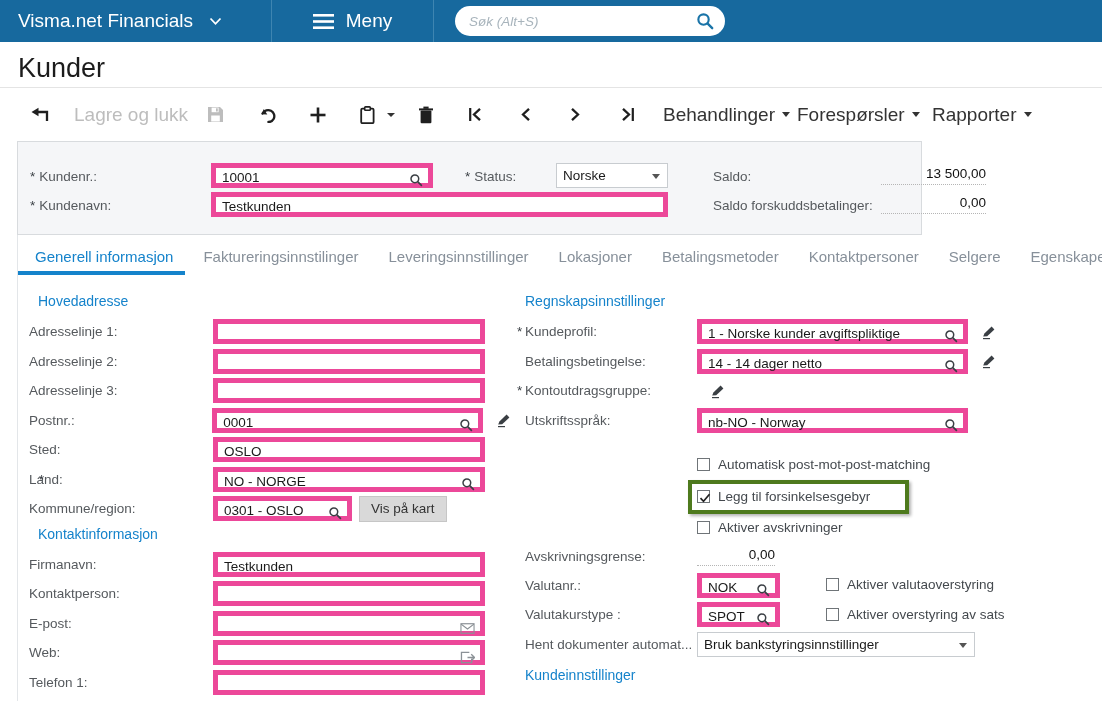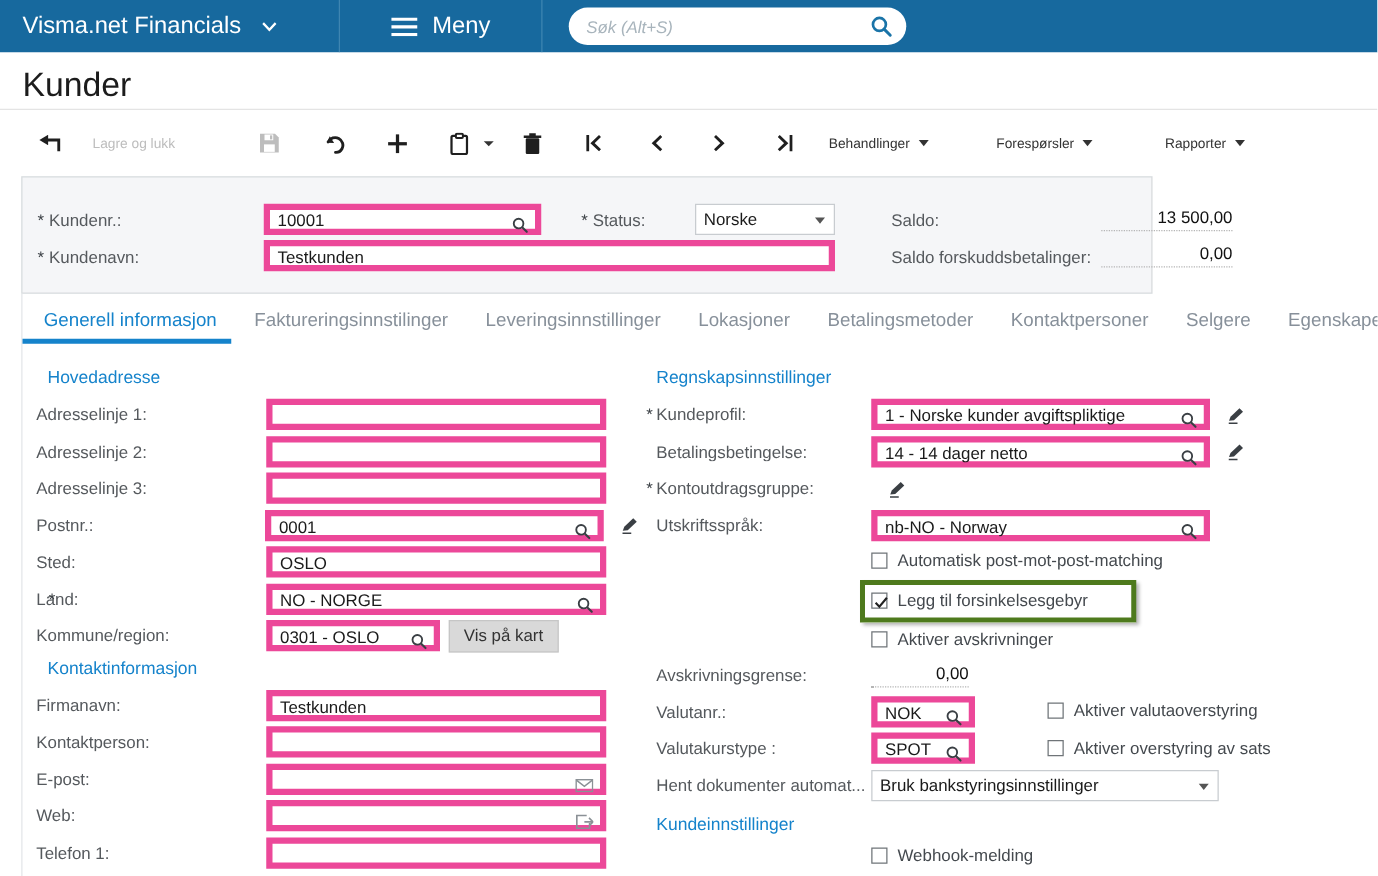--- a/index.html
+++ b/index.html
@@ -27,21 +27,21 @@
   .search-wrap .search-ic{position:absolute;right:11px;top:6px;}
 
   
   .title-row{position:absolute;left:0;top:42px;width:1102px;height:46px;border-bottom:1px solid #e4e4e4;background:#fff;}
   .title-row h1{margin:0;padding:11px 0 0 18px;font-size:27px;font-weight:400;color:#1c1c1c;}
 
   
   .toolbar{position:absolute;left:0;top:89px;width:1102px;height:51px;background:#fff;}
   .tool{position:absolute;top:0;height:51px;display:flex;align-items:center;color:var(--icon);cursor:pointer;background:none;border:none;padding:0;}
   .tool.disabled{color:var(--disabled);cursor:default;}
-  .tool-text{font-size:11px;color:#333;}
+  .tool-text{font-size:19px;color:#333;}
   .tool.disabled .tool-text{color:var(--disabled);}
   .menu-link{gap:7px;}
   .caret{width:0;height:0;border-left:4.5px solid transparent;border-right:4.5px solid transparent;border-top:5px solid #333;}
   .caret.sm{border-left-width:4px;border-right-width:4px;border-top-width:4.5px;margin-left:5px;}
 
   
   .summary{position:absolute;left:17px;top:141px;width:905px;height:94px;background:var(--panel-bg);border:1px solid var(--panel-border);}
   .summary .lbl{position:absolute;font-size:13.5px;color:#55595d;white-space:nowrap;}
   .req{color:#3a3f44;margin-right:4px;}
   .panel-edge{position:absolute;left:17px;top:235px;width:1px;height:466px;background:#e3e6e9;}
@@ -82,23 +82,23 @@
   .btn-map{height:26px;margin-left:7px;padding:0 11px;background:#d9d9d9;border:1px solid #c6c6c6;font-size:13.5px;color:#333;cursor:pointer;font-family:inherit;}
   .pencil{margin-left:13px;color:#3a3f44;cursor:pointer;}
 
   
   .cb-row{display:flex;align-items:center;margin-left:181px;position:relative;height:16px;cursor:pointer;}
   .cbbox{width:13px;height:13px;border:1px solid #6f7478;background:#fff;margin-right:8px;position:relative;flex:none;}
   .cbbox .check{display:none;position:absolute;left:0px;top:0px;}
   .cbbox.on .check{display:block;}
   .cb-lab{font-size:13.5px;color:#44494e;white-space:nowrap;}
   .cb-row.on::before{content:'';position:absolute;left:-9px;top:-8px;bottom:-8px;width:213px;border:4px solid var(--highlight);box-shadow:2px 2px 3px rgba(0,0,0,.3);pointer-events:none;}
-  .side-cb{position:absolute;left:309px;top:4px;height:16px;margin-left:13px;}
-
-  .mt8{margin-top:8px;} .mt15{margin-top:15px;} .mt14{margin-top:14px;}
+  .side-cb{position:absolute;left:309px;top:4px;height:16px;margin-left:1px;}
+
+  .mt8{margin-top:24px;} .mt15{margin-top:15px;} .mt14{margin-top:14px;}
   .mt10{margin-top:10px;}
   .row-avsk{height:22px;margin-top:10px;margin-bottom:5px;display:flex;align-items:center;}
   .row-avsk .val{width:78px;}
 </style>
 </head>
 <body>
 
 <svg width="0" height="0" style="position:absolute">
   <defs>
     <symbol id="i-mag" viewBox="0 0 16 16">

